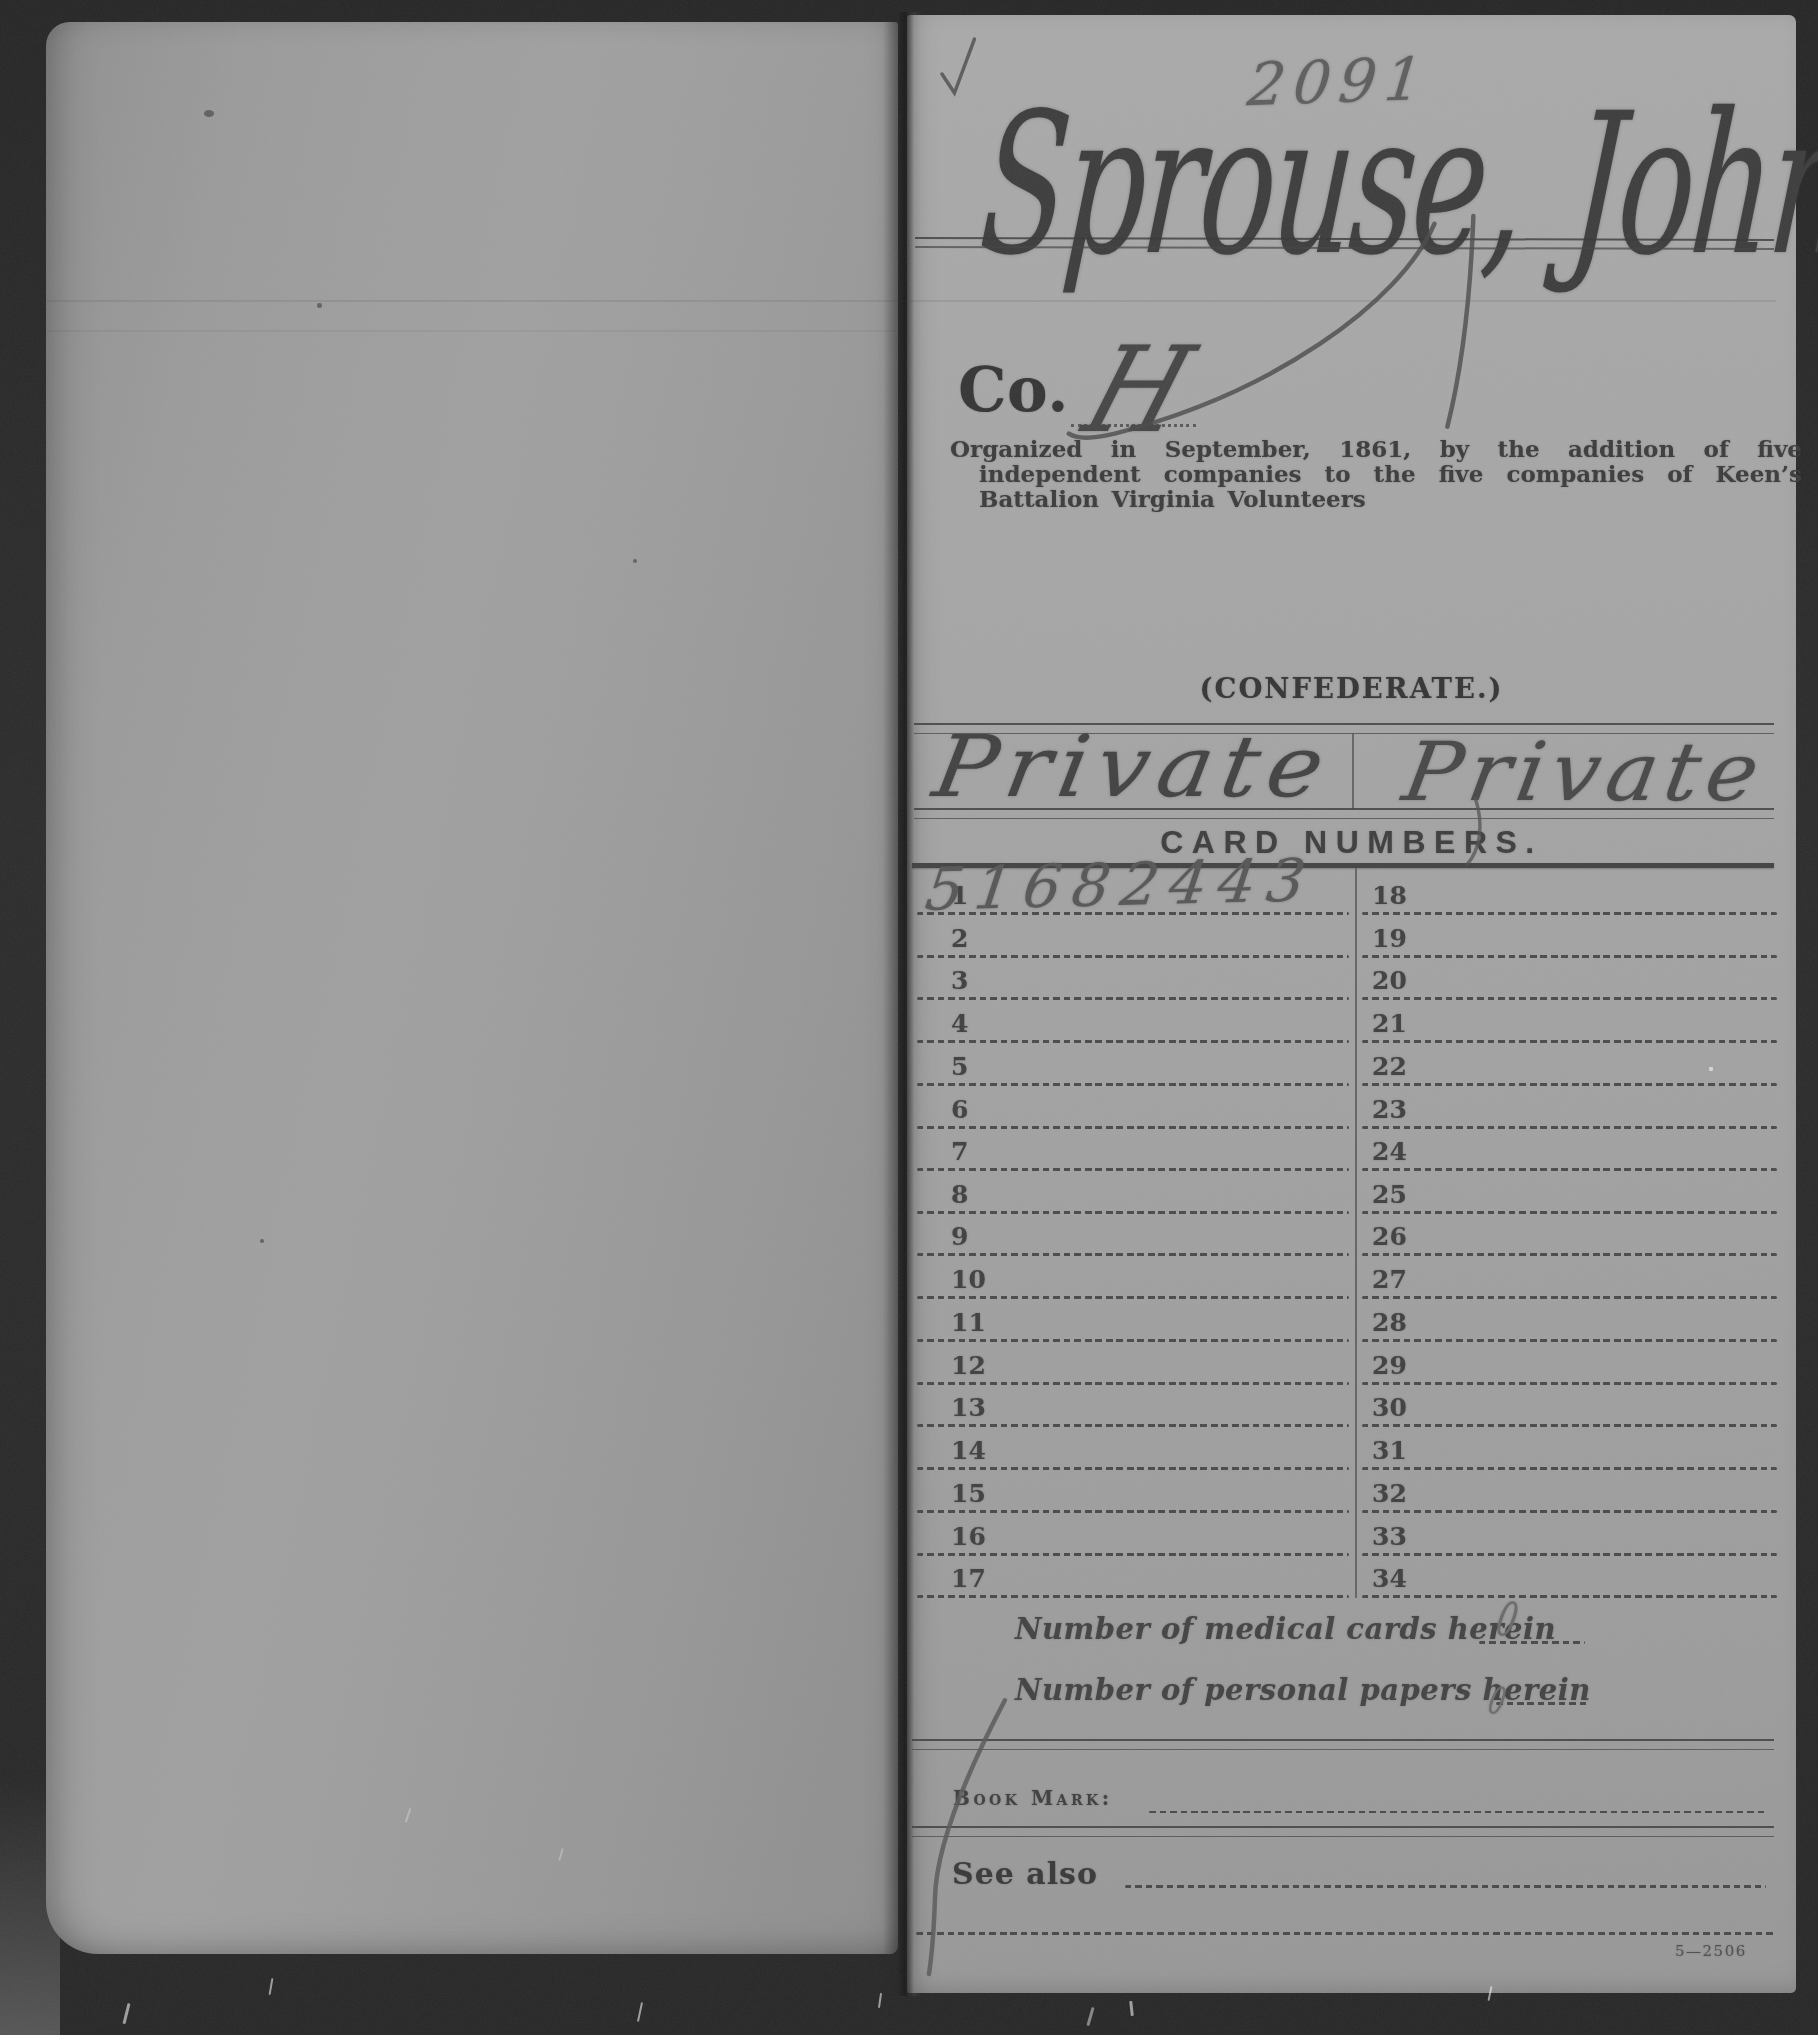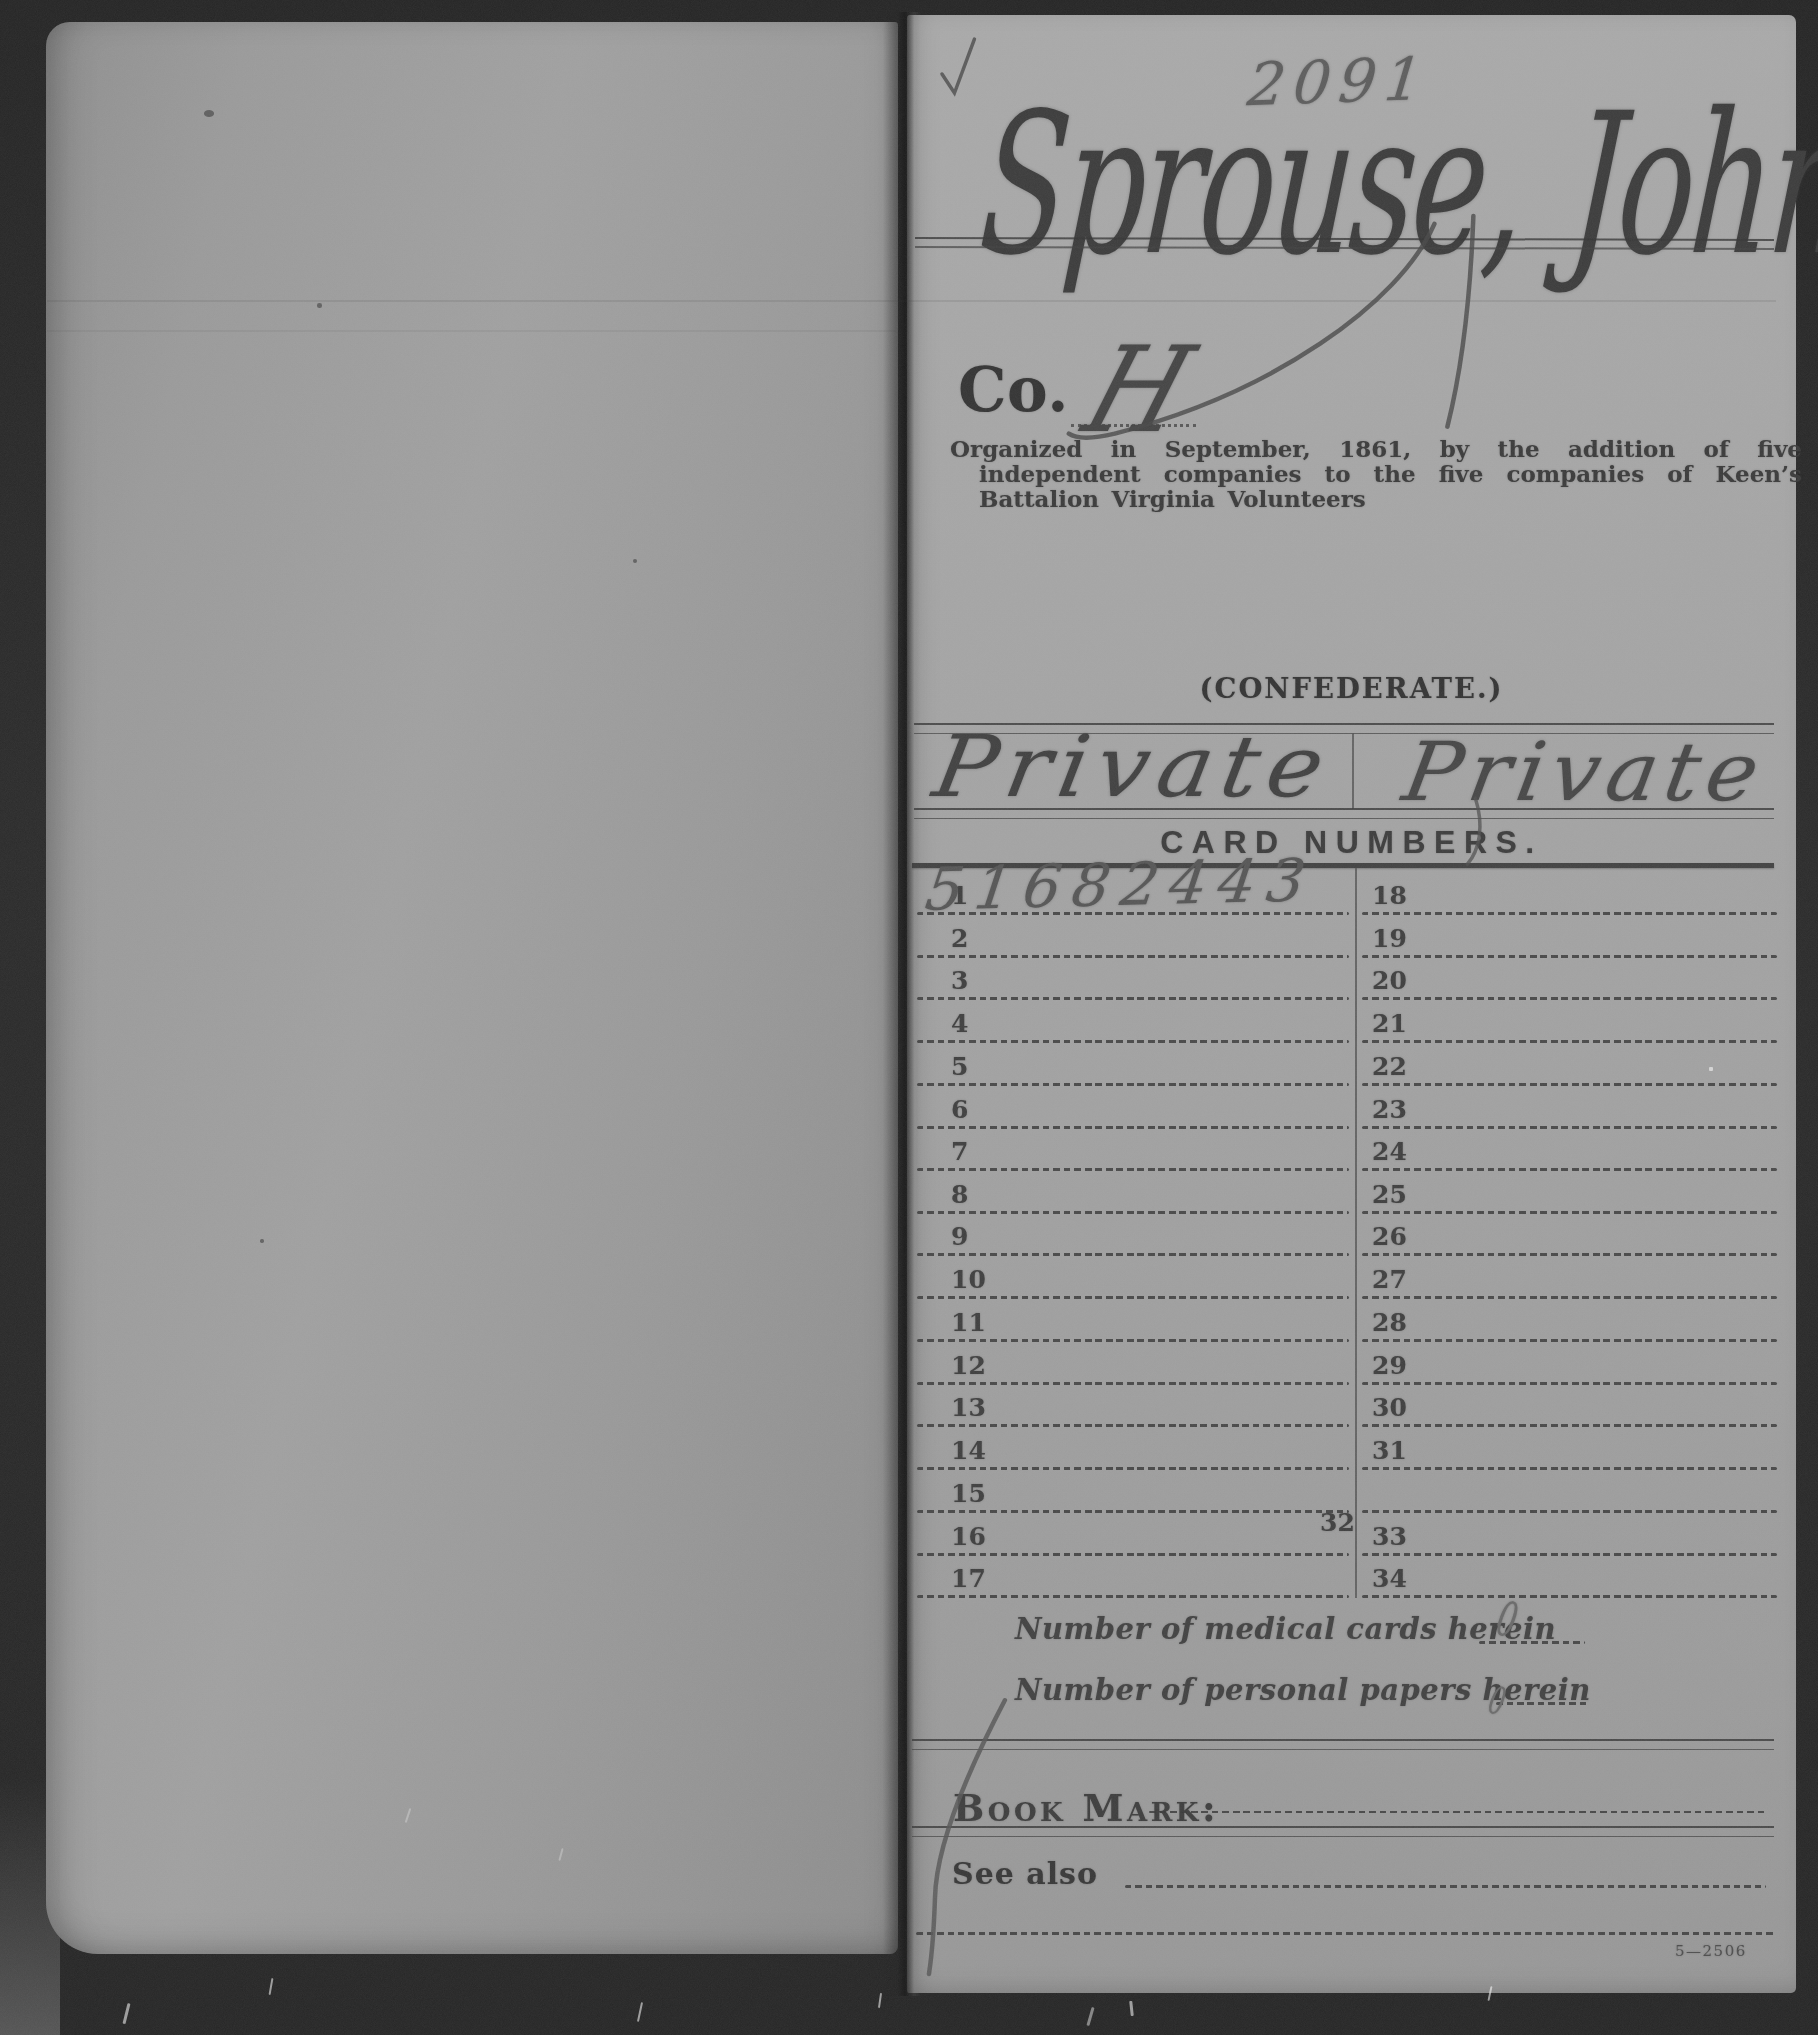--- a/index.html
+++ b/index.html
@@ -67,21 +67,21 @@
     letter-spacing:0.5px;color:#424242;}
   #medical-dotted{left:1479px;top:1641px;width:106px;}
   #medical-zero{left:1492px;top:1595px;font-size:48px;line-height:48px;color:#696969;
     transform:rotate(13deg) scaleX(.62);transform-origin:center;}
   #personal-label{left:1015px;top:1673px;font-size:29px;font-style:italic;font-weight:bold;
     letter-spacing:0.5px;color:#424242;}
   #personal-dotted{left:1496px;top:1702px;width:92px;}
   #personal-zero{left:1485px;top:1682px;font-size:38px;line-height:38px;color:#6a6a6a;
     transform:rotate(14deg) scaleX(.64);transform-origin:center;}
   #rule-c{left:912px;top:1739px;width:862px;}
-  #bookmark-label{left:953px;top:1786px;font-size:37px;font-weight:bold;font-variant:small-caps;
+  #bookmark-label{left:953px;top:1786px;font-size:20px;font-weight:bold;font-variant:small-caps;
     letter-spacing:3.5px;color:#3e3e3e;}
   #bookmark-dotted{left:1149px;top:1811px;width:619px;height:2px;}
   #rule-d{left:912px;top:1826px;width:862px;}
   #seealso-label{left:952px;top:1856px;font-size:30px;font-weight:bold;letter-spacing:1px;color:#383838;}
   #seealso-dotted{left:1125px;top:1885px;width:641px;}
   #bottom-dotted{left:916px;top:1932px;width:859px;}
   #form-number{left:1675px;top:1942px;font-size:15px;font-weight:normal;letter-spacing:1.5px;color:#4d4d4d;}
   
   #strokes,#grain{position:absolute;left:0;top:0;pointer-events:none;}
   #grain{opacity:.5;}
@@ -185,21 +185,21 @@
         <span class="rownum" style="left: 1372px; top: 1267px;">27</span>
         <div class="dot" style="left: 1362px; top: 1339px; width: 415px;"></div>
         <span class="rownum" style="left: 1372px; top: 1310px;">28</span>
         <div class="dot" style="left: 1362px; top: 1382px; width: 415px;"></div>
         <span class="rownum" style="left: 1372px; top: 1353px;">29</span>
         <div class="dot" style="left: 1362px; top: 1424px; width: 415px;"></div>
         <span class="rownum" style="left: 1372px; top: 1395px;">30</span>
         <div class="dot" style="left: 1362px; top: 1467px; width: 415px;"></div>
         <span class="rownum" style="left: 1372px; top: 1438px;">31</span>
         <div class="dot" style="left: 1362px; top: 1510px; width: 415px;"></div>
-        <span class="rownum" style="left: 1320px; top: 1481px; margin-top: 29px;">32</span>
+        <span class="rownum" style="left: 1372px; top: 1481px;">32</span>
         <div class="dot" style="left: 1362px; top: 1553px; width: 415px;"></div>
         <span class="rownum" style="left: 1372px; top: 1524px;">33</span>
         <div class="dot" style="left: 1362px; top: 1595px; width: 415px;"></div>
         <span class="rownum" style="left: 1372px; top: 1566px;">34</span>
       </div>
 
     <div class="abs hand" id="first-card-number">51682443</div>
 
     <div class="abs print" id="medical-label">Number of medical cards herein</div>
     <div class="dot" id="medical-dotted"></div>

